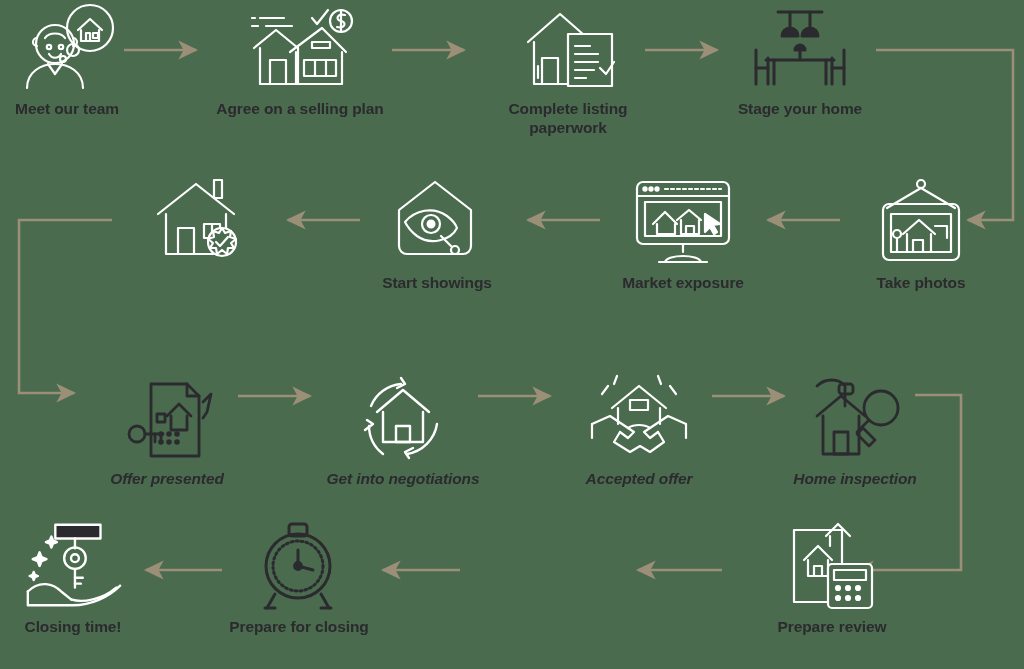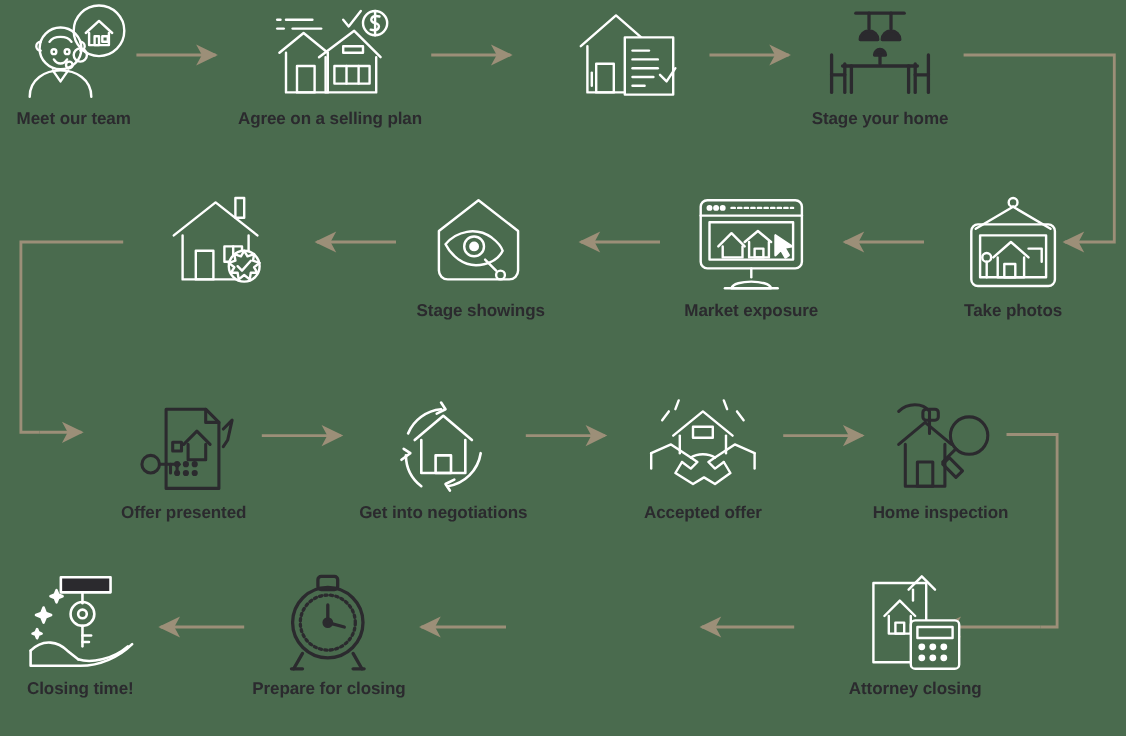--- a/index.html
+++ b/index.html
@@ -39,21 +39,21 @@
     font-size: 15.5px;
     font-weight: 700;
     line-height: 1.22;
     letter-spacing: -0.1px;
     color: #2b2a2e;
     white-space: pre-line;
   }
   
   .row1 { top: 2px; }
   .row2 { top: 176px; }
-  .row3 { top: 360px; }
+  .row3 { top: 372px; font-style: italic; }
   .row4 { top: 520px; }
 </style>
 </head>
 <body>
 
 <div id="flow">
 
   <svg class="connector-layer" viewBox="0 0 1024 669">
     <defs>
       <marker id="ah-r" markerWidth="9" markerHeight="9" refX="7.4" refY="4.5" orient="auto">
@@ -150,20 +150,21 @@
         <line x1="22" y1="64" x2="22" y2="76"></line>
         <rect x="52" y="32" width="44" height="52" fill="#4a6b4e"></rect>
         <line x1="59" y1="44" x2="74" y2="44"></line>
           <line x1="59" y1="52" x2="82" y2="52"></line>
         <line x1="59" y1="60" x2="82" y2="60"></line>
           <line x1="59" y1="68" x2="78" y2="68"></line>
         <line x1="59" y1="76" x2="70" y2="76"></line>
         <path d="M84,66 L90,72 L98,60"></path>
       </svg>
     </div>
+    <div class="step-label">Complete listing paperwork</div>
   </div>
 
   <div class="step row1" style="left:705px">
     <div class="step-icon">
       <svg width="104" height="92" viewBox="0 0 104 92" fill="none" stroke="#2b2a2e" stroke-width="3" stroke-linecap="round" stroke-linejoin="round">
         <line x1="30" y1="10" x2="74" y2="10"></line>
         <line x1="42" y1="10" x2="42" y2="24"></line>
           <line x1="62" y1="10" x2="62" y2="24"></line>
         <path d="M34,34 a8,8 0 0 1 16,0 z" fill="#2b2a2e"></path>
         <path d="M54,34 a8,8 0 0 1 16,0 z" fill="#2b2a2e"></path>
@@ -203,21 +204,21 @@
     <div class="step-icon">
       <svg width="104" height="92" viewBox="0 0 104 92" fill="none" stroke="#ffffff" stroke-width="2.2" stroke-linecap="round" stroke-linejoin="round">
         <path d="M14,34 L50,6 L86,34 L86,70 a8,8 0 0 1 -8,8 L22,78 a8,8 0 0 1 -8,-8 Z"></path>
         <path d="M20,46 C30,34 48,30 62,40 C70,46 72,52 72,52 C66,64 46,70 32,60 C24,54 20,46 20,46 Z"></path>
         <circle cx="46" cy="48" r="9"></circle>
           <circle cx="46" cy="48" r="3.4" fill="#ffffff"></circle>
         <path d="M56,60 L66,70"></path>
         <circle cx="70" cy="74" r="4"></circle>
       </svg>
     </div>
-    <div class="step-label">Stage showings</div>
+    <div class="step-label">Start showings</div>
   </div>
 
   <div class="step row2" style="left:588px">
     <div class="step-icon">
       <svg width="108" height="92" viewBox="0 0 108 92" fill="none" stroke="#ffffff" stroke-width="2.2" stroke-linecap="round" stroke-linejoin="round">
         <rect x="8" y="6" width="92" height="62" rx="6"></rect>
         <line x1="8" y1="20" x2="100" y2="20"></line>
         <circle cx="16" cy="13" r="1.6" fill="#ffffff"></circle>
           <circle cx="22" cy="13" r="1.6" fill="#ffffff"></circle>
           <circle cx="28" cy="13" r="1.6" fill="#ffffff"></circle>
@@ -387,16 +388,16 @@
         <rect x="48" y="46" width="44" height="44" rx="4" fill="#4a6b4e"></rect>
         <rect x="54" y="52" width="32" height="10"></rect>
         <circle cx="58" cy="70" r="2" fill="#ffffff"></circle>
           <circle cx="68" cy="70" r="2" fill="#ffffff"></circle>
           <circle cx="78" cy="70" r="2" fill="#ffffff"></circle>
         <circle cx="58" cy="80" r="2" fill="#ffffff"></circle>
           <circle cx="68" cy="80" r="2" fill="#ffffff"></circle>
           <circle cx="78" cy="80" r="2" fill="#ffffff"></circle>
       </svg>
     </div>
-    <div class="step-label">Attorney closing</div>
+    <div class="step-label">Prepare review</div>
   </div>
 
 </div>
 
 </body></html>

